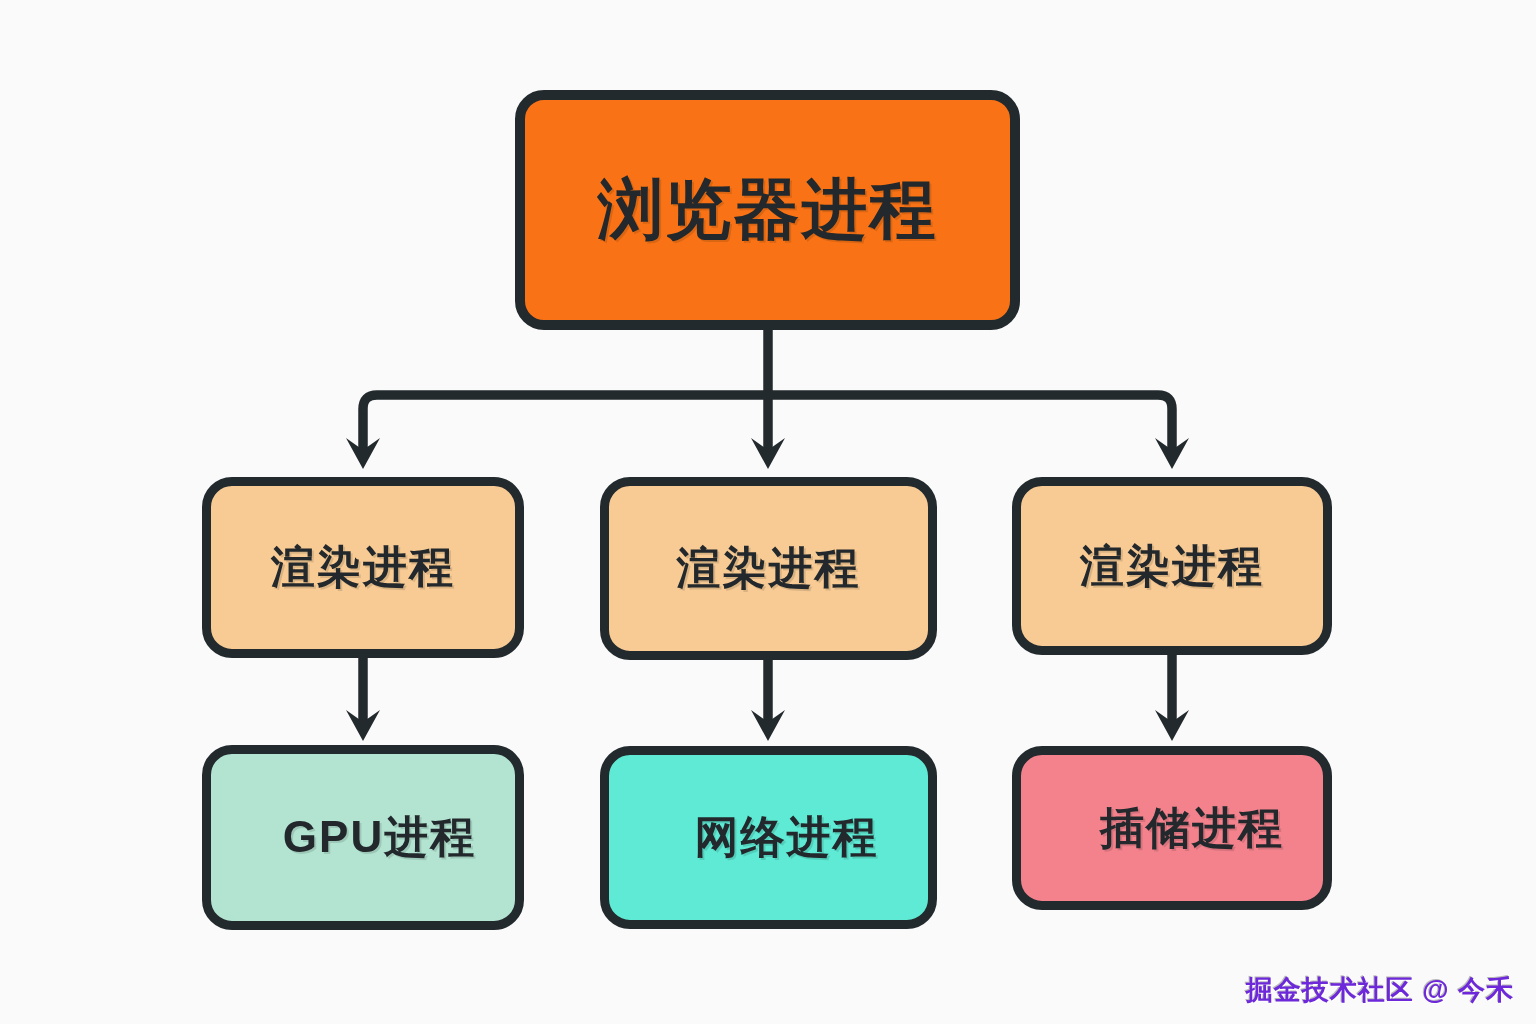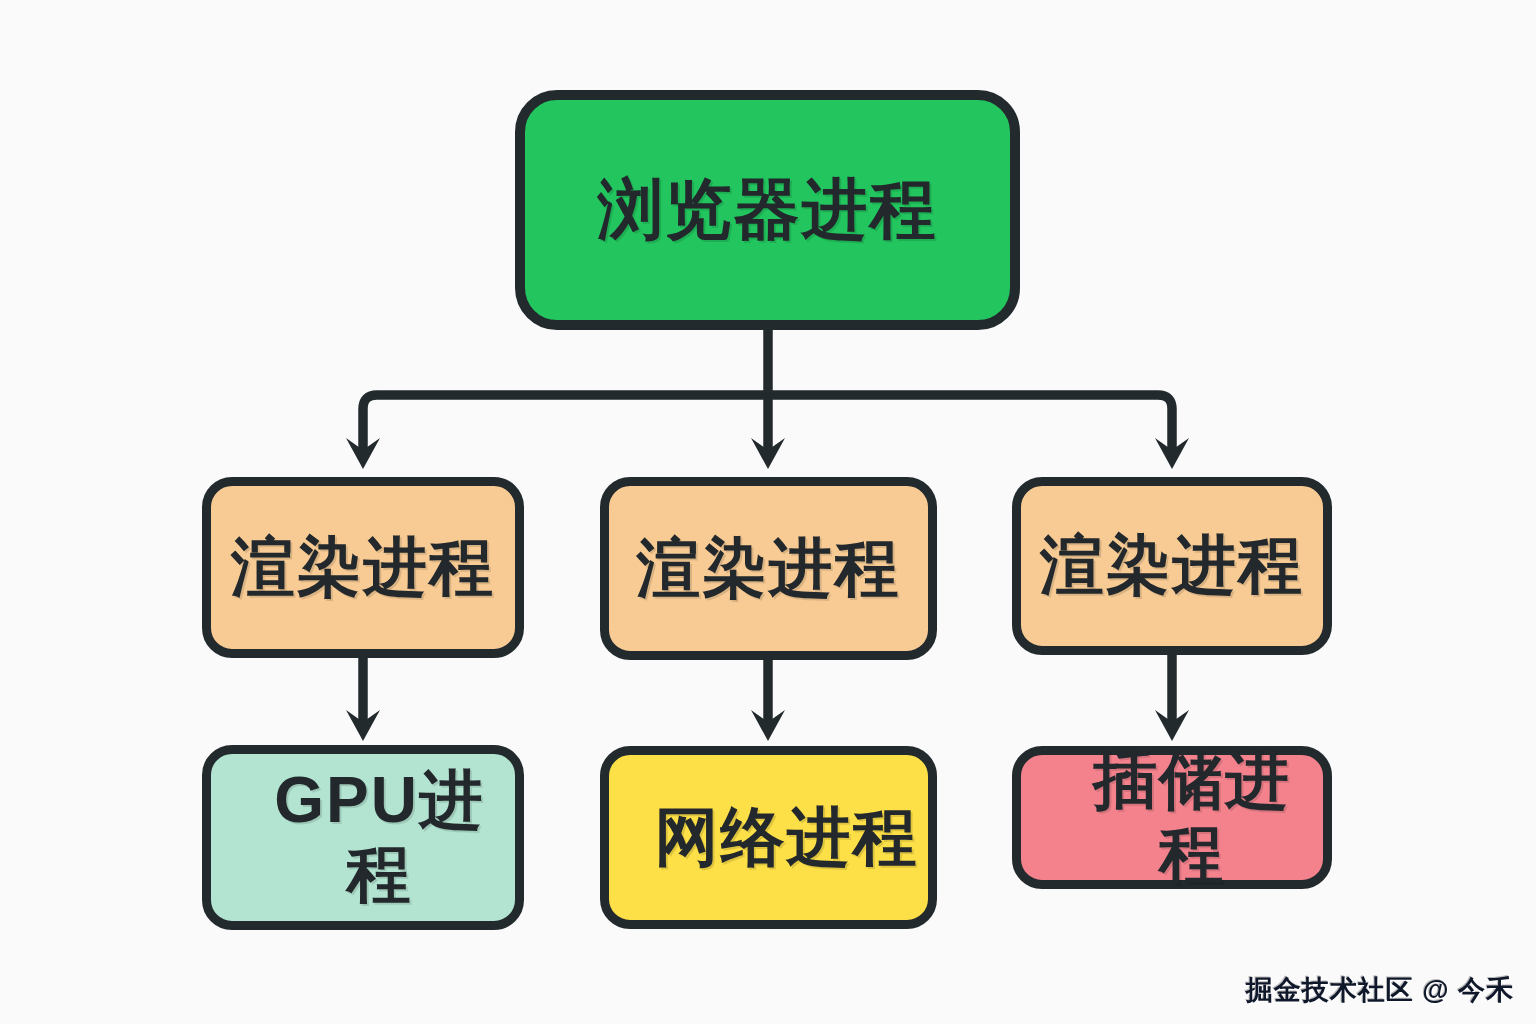--- a/index.html
+++ b/index.html
@@ -35,49 +35,49 @@
     display: flex;
     flex-direction: column;
     align-items: center;
     justify-content: center;
     text-align: center;
     font-weight: 700;
     letter-spacing: 2px;
     line-height: 1.15;
   }
   .node .label {
-    font-size: 64px;
+    font-size: 44px;
     text-shadow: 2px 2px 0 rgba(0,0,0,0.12);
   }
   .node .sublabel {
     font-size: 36px;
     margin-top: 8px;
     text-shadow: 2px 2px 0 rgba(0,0,0,0.12);
   }
   .node-browser {
     left: 515px; top: 90px; width: 505px; height: 240px;
     border-width: 10px;
     border-radius: 42px;
   }
   .node-browser .label {
     font-size: 66px;
   }
   .node-render-left  { left: 202px;  top: 477px; width: 322px; height: 181px; }
   .node-render-center{ left: 600px;  top: 477px; width: 337px; height: 183px; }
   .node-render-right { left: 1012px; top: 477px; width: 320px; height: 178px; }
   .node-gpu          { left: 202px;  top: 745px; width: 322px; height: 185px; padding-left: 33px; }
   .node-network      { left: 600px;  top: 746px; width: 337px; height: 183px; }
-  .node-plugin       { left: 1012px; top: 746px; width: 320px; height: 143px; padding-left: 40px; }
+  .node-plugin       { left: 1012px; top: 746px; width: 320px; height: 164px; padding-left: 40px; }
   .watermark {
     position: absolute;
     right: 22px;
     bottom: 16px;
     font-size: 27px;
     font-weight: 700;
-    color: #0f172a;
+    color: #6d28d9;
     text-shadow: 1px 1px 0 #ffffff, -1px -1px 0 #b9b9b9;
     letter-spacing: 1px;
   }
 </style>
 </head>
 <body>
 
 <div class="canvas">
 
   <svg class="connectors" viewBox="0 0 1536 1024" xmlns="http://www.w3.org/2000/svg">
@@ -95,41 +95,41 @@
       <path d="M1172,655 L1172,724"></path>
     </g>
     <use href="#arrowhead" x="363" y="469"></use>
     <use href="#arrowhead" x="768" y="469"></use>
     <use href="#arrowhead" x="1172" y="469"></use>
     <use href="#arrowhead" x="363" y="741"></use>
     <use href="#arrowhead" x="768" y="741"></use>
     <use href="#arrowhead" x="1172" y="741"></use>
   </svg>
 
-  <div class="node node-browser" style="background: #22c55e;">
+  <div class="node node-browser" style="background: #f97316; border-radius: 29px;">
     <div class="label">浏览器进程</div>
   </div>
 
   <div class="node node-render-left" style="background: rgb(248, 203, 149);">
     <div class="label">渲染进程</div>
   </div>
 
   <div class="node node-render-center" style="background: rgb(248, 203, 149);">
     <div class="label">渲染进程</div>
   </div>
 
   <div class="node node-render-right" style="background: rgb(248, 203, 149);">
     <div class="label">渲染进程</div>
   </div>
 
   <div class="node node-gpu" style="background: rgb(179, 228, 209);">
     <div class="label">GPU进程</div>
   </div>
 
-  <div class="node node-network" style="background: #fde047; padding-left: 36px;">
+  <div class="node node-network" style="background: #5eead4; padding-left: 36px;">
     <div class="label">网络进程</div>
   </div>
 
   <div class="node node-plugin" style="background: rgb(243, 130, 141);">
     <div class="label">插储进程</div>
   </div>
 
   <div class="watermark">掘金技术社区 @ 今禾</div>
 
 </div>

